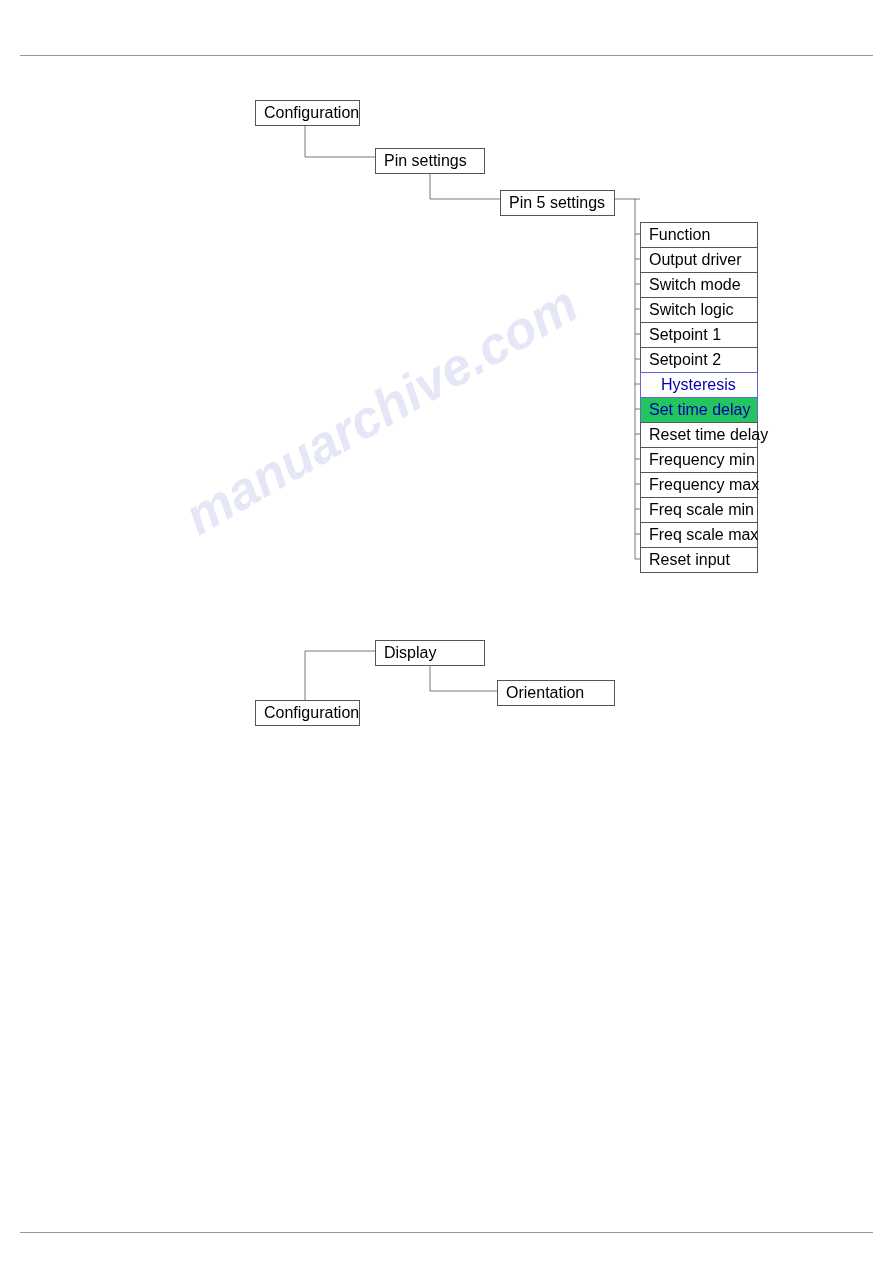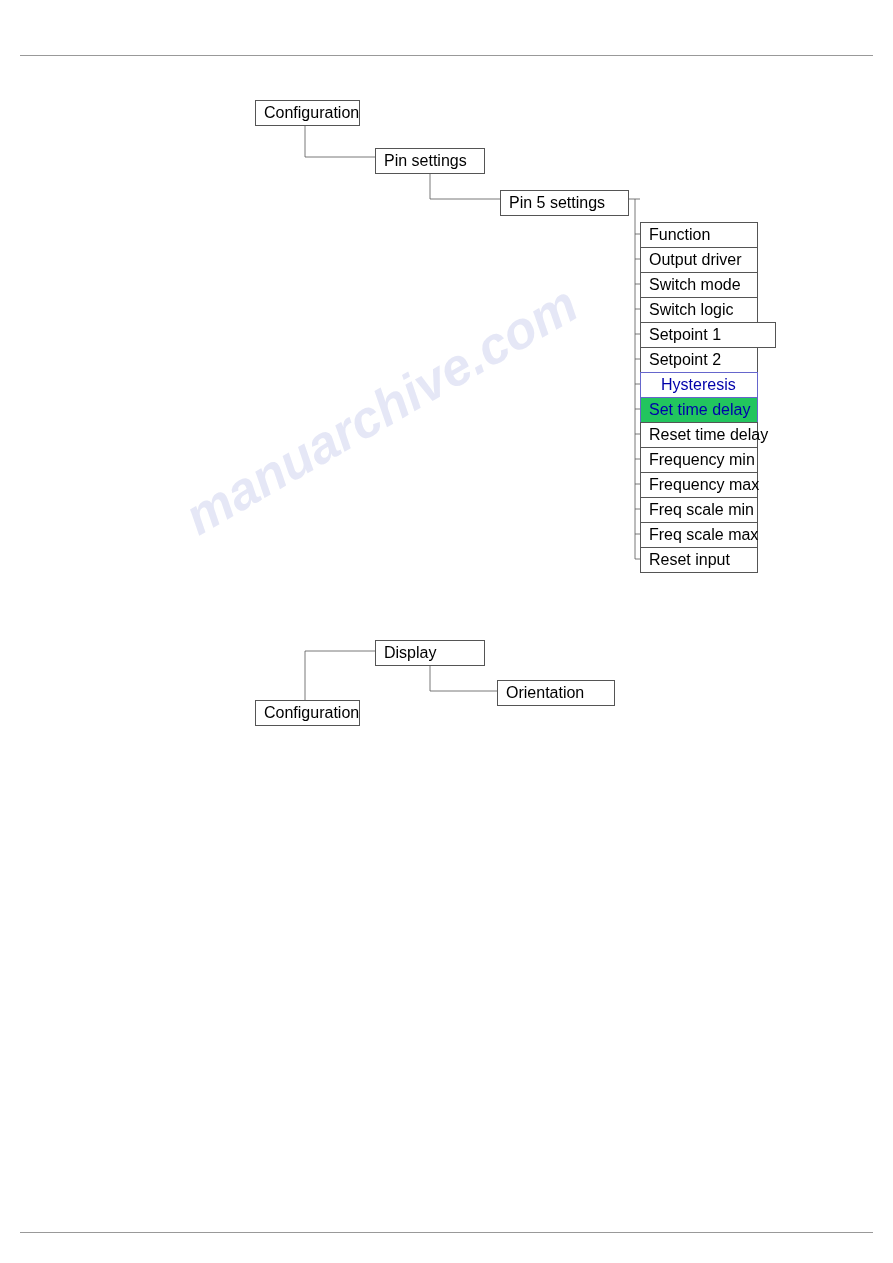--- a/index.html
+++ b/index.html
@@ -137,41 +137,41 @@
   </svg>
 
   <div class="box" style="left:255px; top:100px; width:105px;">
     <span>Configuration</span>
   </div>
 
   <div class="box" style="left:375px; top:148px; width:110px;">
     <span>Pin settings</span>
   </div>
 
-  <div class="box" style="left:500px; top:190px; width:129px;">
+  <div class="box" style="left:500px; top:190px; width:115px;">
     <span>Pin 5 settings</span>
   </div>
 
   <div class="box" style="left:640px; top:222px; width:118px;">
     <span>Function</span>
   </div>
 
   <div class="box" style="left:640px; top:247px; width:118px;">
     <span>Output driver</span>
   </div>
 
   <div class="box" style="left:640px; top:272px; width:118px;">
     <span>Switch mode</span>
   </div>
 
   <div class="box" style="left:640px; top:297px; width:118px;">
     <span>Switch logic</span>
   </div>
 
-  <div class="box" style="left:640px; top:322px; width:136px;">
+  <div class="box" style="left:640px; top:322px; width:118px;">
     <span>Setpoint 1</span>
   </div>
 
   <div class="box" style="left:640px; top:347px; width:118px;">
     <span>Setpoint 2</span>
   </div>
 
   <div class="box box-highlight" style="left:640px; top:372px; width:118px;padding-left:20px;">
     <span>Hysteresis</span>
   </div>

